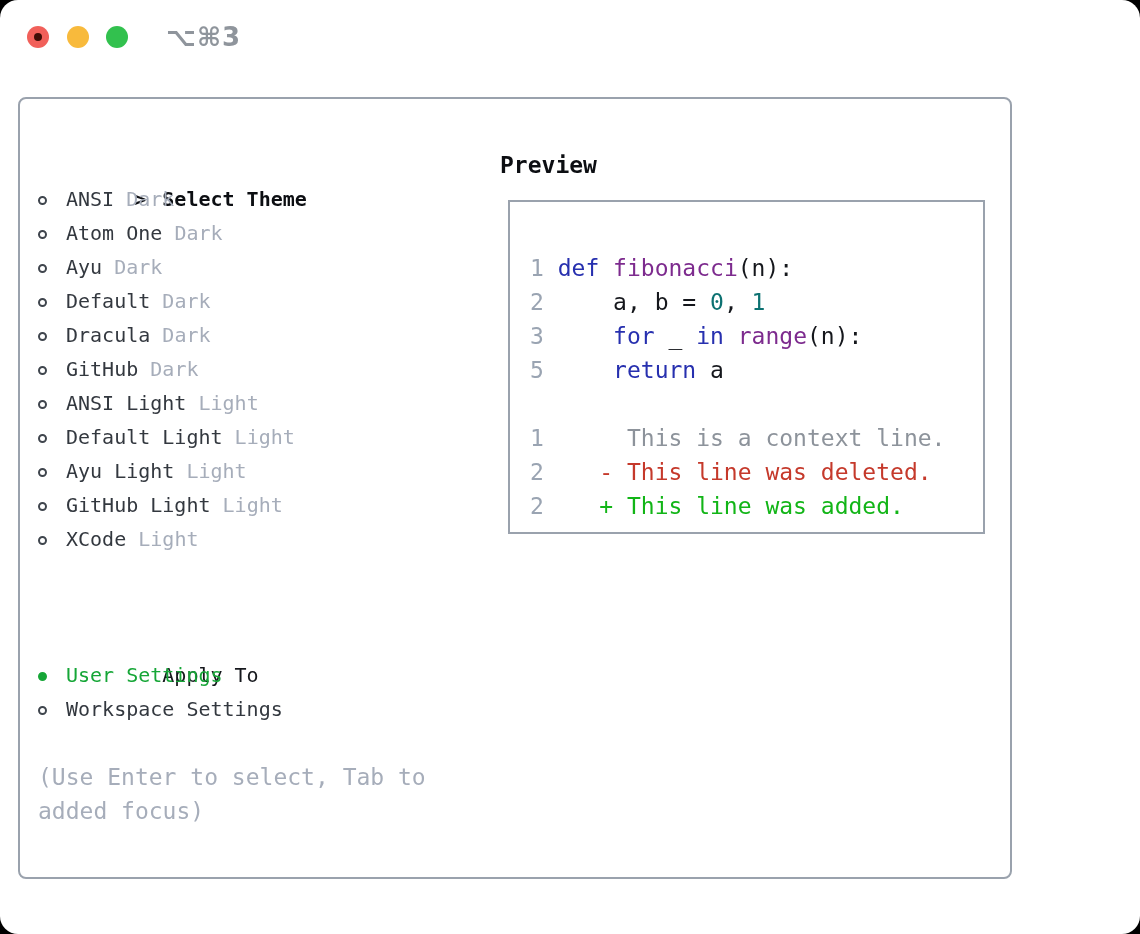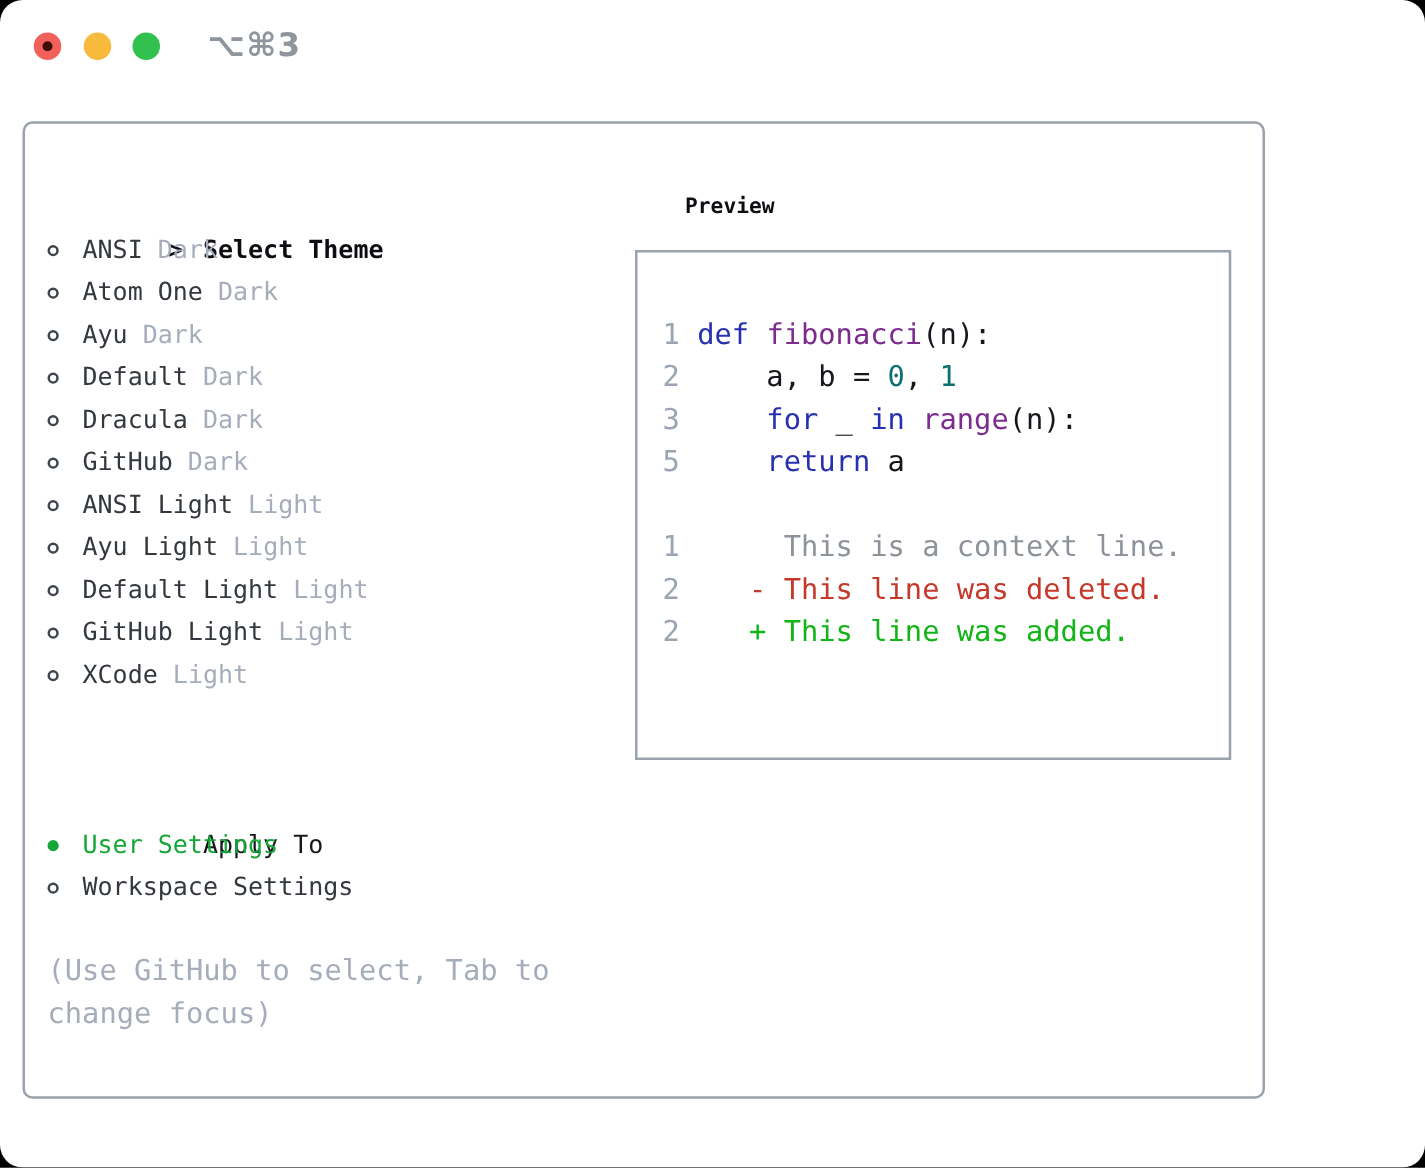--- a/index.html
+++ b/index.html
@@ -58,24 +58,24 @@
   .sub-label{color:#15171c;}
   .theme-list{position:absolute;left:18px;top:49px;}
   .apply-block{position:absolute;left:18px;top:525px;}
   .help-text{
     position:absolute;left:18px;top:661px;width:432px;
     font-size:23px;line-height:34px;color:var(--muted-gray);
   }
   
   .preview-heading{
     position:absolute;left:480px;top:49px;height:34px;line-height:34px;
-    font-size:17px;font-weight:bold;color:var(--heading-black);white-space:pre;margin-left:48px;
+    font-size:23px;font-weight:bold;color:var(--heading-black);white-space:pre;
   }
   .preview-box{
-    position:absolute;left:488px;top:101px;width:477px;height:408px;
+    position:absolute;left:488px;top:101px;width:477px;height:334px;
     border:2px solid var(--border-gray);background:#fff;
   }
   .code{position:absolute;left:20px;top:49px;}
   .cl{height:34px;line-height:34px;white-space:pre;font-size:23px;}
   .num{color:var(--line-number-gray);}
   .kwd{color:var(--keyword-blue);}
   .typ{color:var(--function-purple);}
   .lit{color:var(--literal-teal);}
   .pln{color:#15171c;}
   .ctx{color:var(--diff-context);}
@@ -103,36 +103,36 @@
         <span class="mk">&gt;</span><span>Select Theme</span>
       </div>
 
     <div class="row"><span class="mk"><i class="ring"></i></span><span class="nm">ANSI</span><span class="vr">Dark</span></div>
         <div class="row"><span class="mk"><i class="ring"></i></span><span class="nm">Atom One</span><span class="vr">Dark</span></div>
         <div class="row"><span class="mk"><i class="ring"></i></span><span class="nm">Ayu</span><span class="vr">Dark</span></div>
         <div class="row"><span class="mk"><i class="ring"></i></span><span class="nm">Default</span><span class="vr">Dark</span></div>
         <div class="row"><span class="mk"><i class="ring"></i></span><span class="nm">Dracula</span><span class="vr">Dark</span></div>
         <div class="row"><span class="mk"><i class="ring"></i></span><span class="nm">GitHub</span><span class="vr">Dark</span></div>
         <div class="row"><span class="mk"><i class="ring"></i></span><span class="nm">ANSI Light</span><span class="vr">Light</span></div>
+        <div class="row"><span class="mk"><i class="ring"></i></span><span class="nm">Default Light</span><span class="vr">Light</span></div>
         <div class="row"><span class="mk"><i class="ring"></i></span><span class="nm">Ayu Light</span><span class="vr">Light</span></div>
-        <div class="row"><span class="mk"><i class="ring"></i></span><span class="nm">Default Light</span><span class="vr">Light</span></div>
         <div class="row"><span class="mk"><i class="ring"></i></span><span class="nm">GitHub Light</span><span class="vr">Light</span></div>
         <div class="row"><span class="mk"><i class="ring"></i></span><span class="nm">XCode</span><span class="vr">Light</span></div>
       </div>
 
     <div class="apply-block">
       <div class="row">
         <span class="mk"></span><span class="sub-label">Apply To</span>
       </div>
 
     <div class="row"><span class="mk"><i class="ring sel"></i></span><span class="nm sel-txt">User Settings</span></div>
         <div class="row"><span class="mk"><i class="ring"></i></span><span class="nm">Workspace Settings</span></div>
       </div>
 
-    <div class="help-text">(Use GitHub to select, Tab to change focus)</div>
+    <div class="help-text">(Use Enter to select, Tab to added focus)</div>
 
     <div class="preview-heading">Preview</div>
 
     <div class="preview-box">
       <div class="code">
 
       <div class="cl"><span class="num">1 </span><span class="kwd">def</span><span class="pln"> </span><span class="typ">fibonacci</span><span class="pln">(n):</span></div>
           <div class="cl"><span class="num">2 </span><span class="pln">    a, b = </span><span class="lit">0</span><span class="pln">, </span><span class="lit">1</span></div>
           <div class="cl"><span class="num">3 </span><span class="pln">    </span><span class="kwd">for</span><span class="pln"> _ </span><span class="kwd">in</span><span class="pln"> </span><span class="typ">range</span><span class="pln">(n):</span></div>
           <div class="cl"><span class="num">5 </span><span class="pln">    </span><span class="kwd">return</span><span class="pln"> a</span></div>

